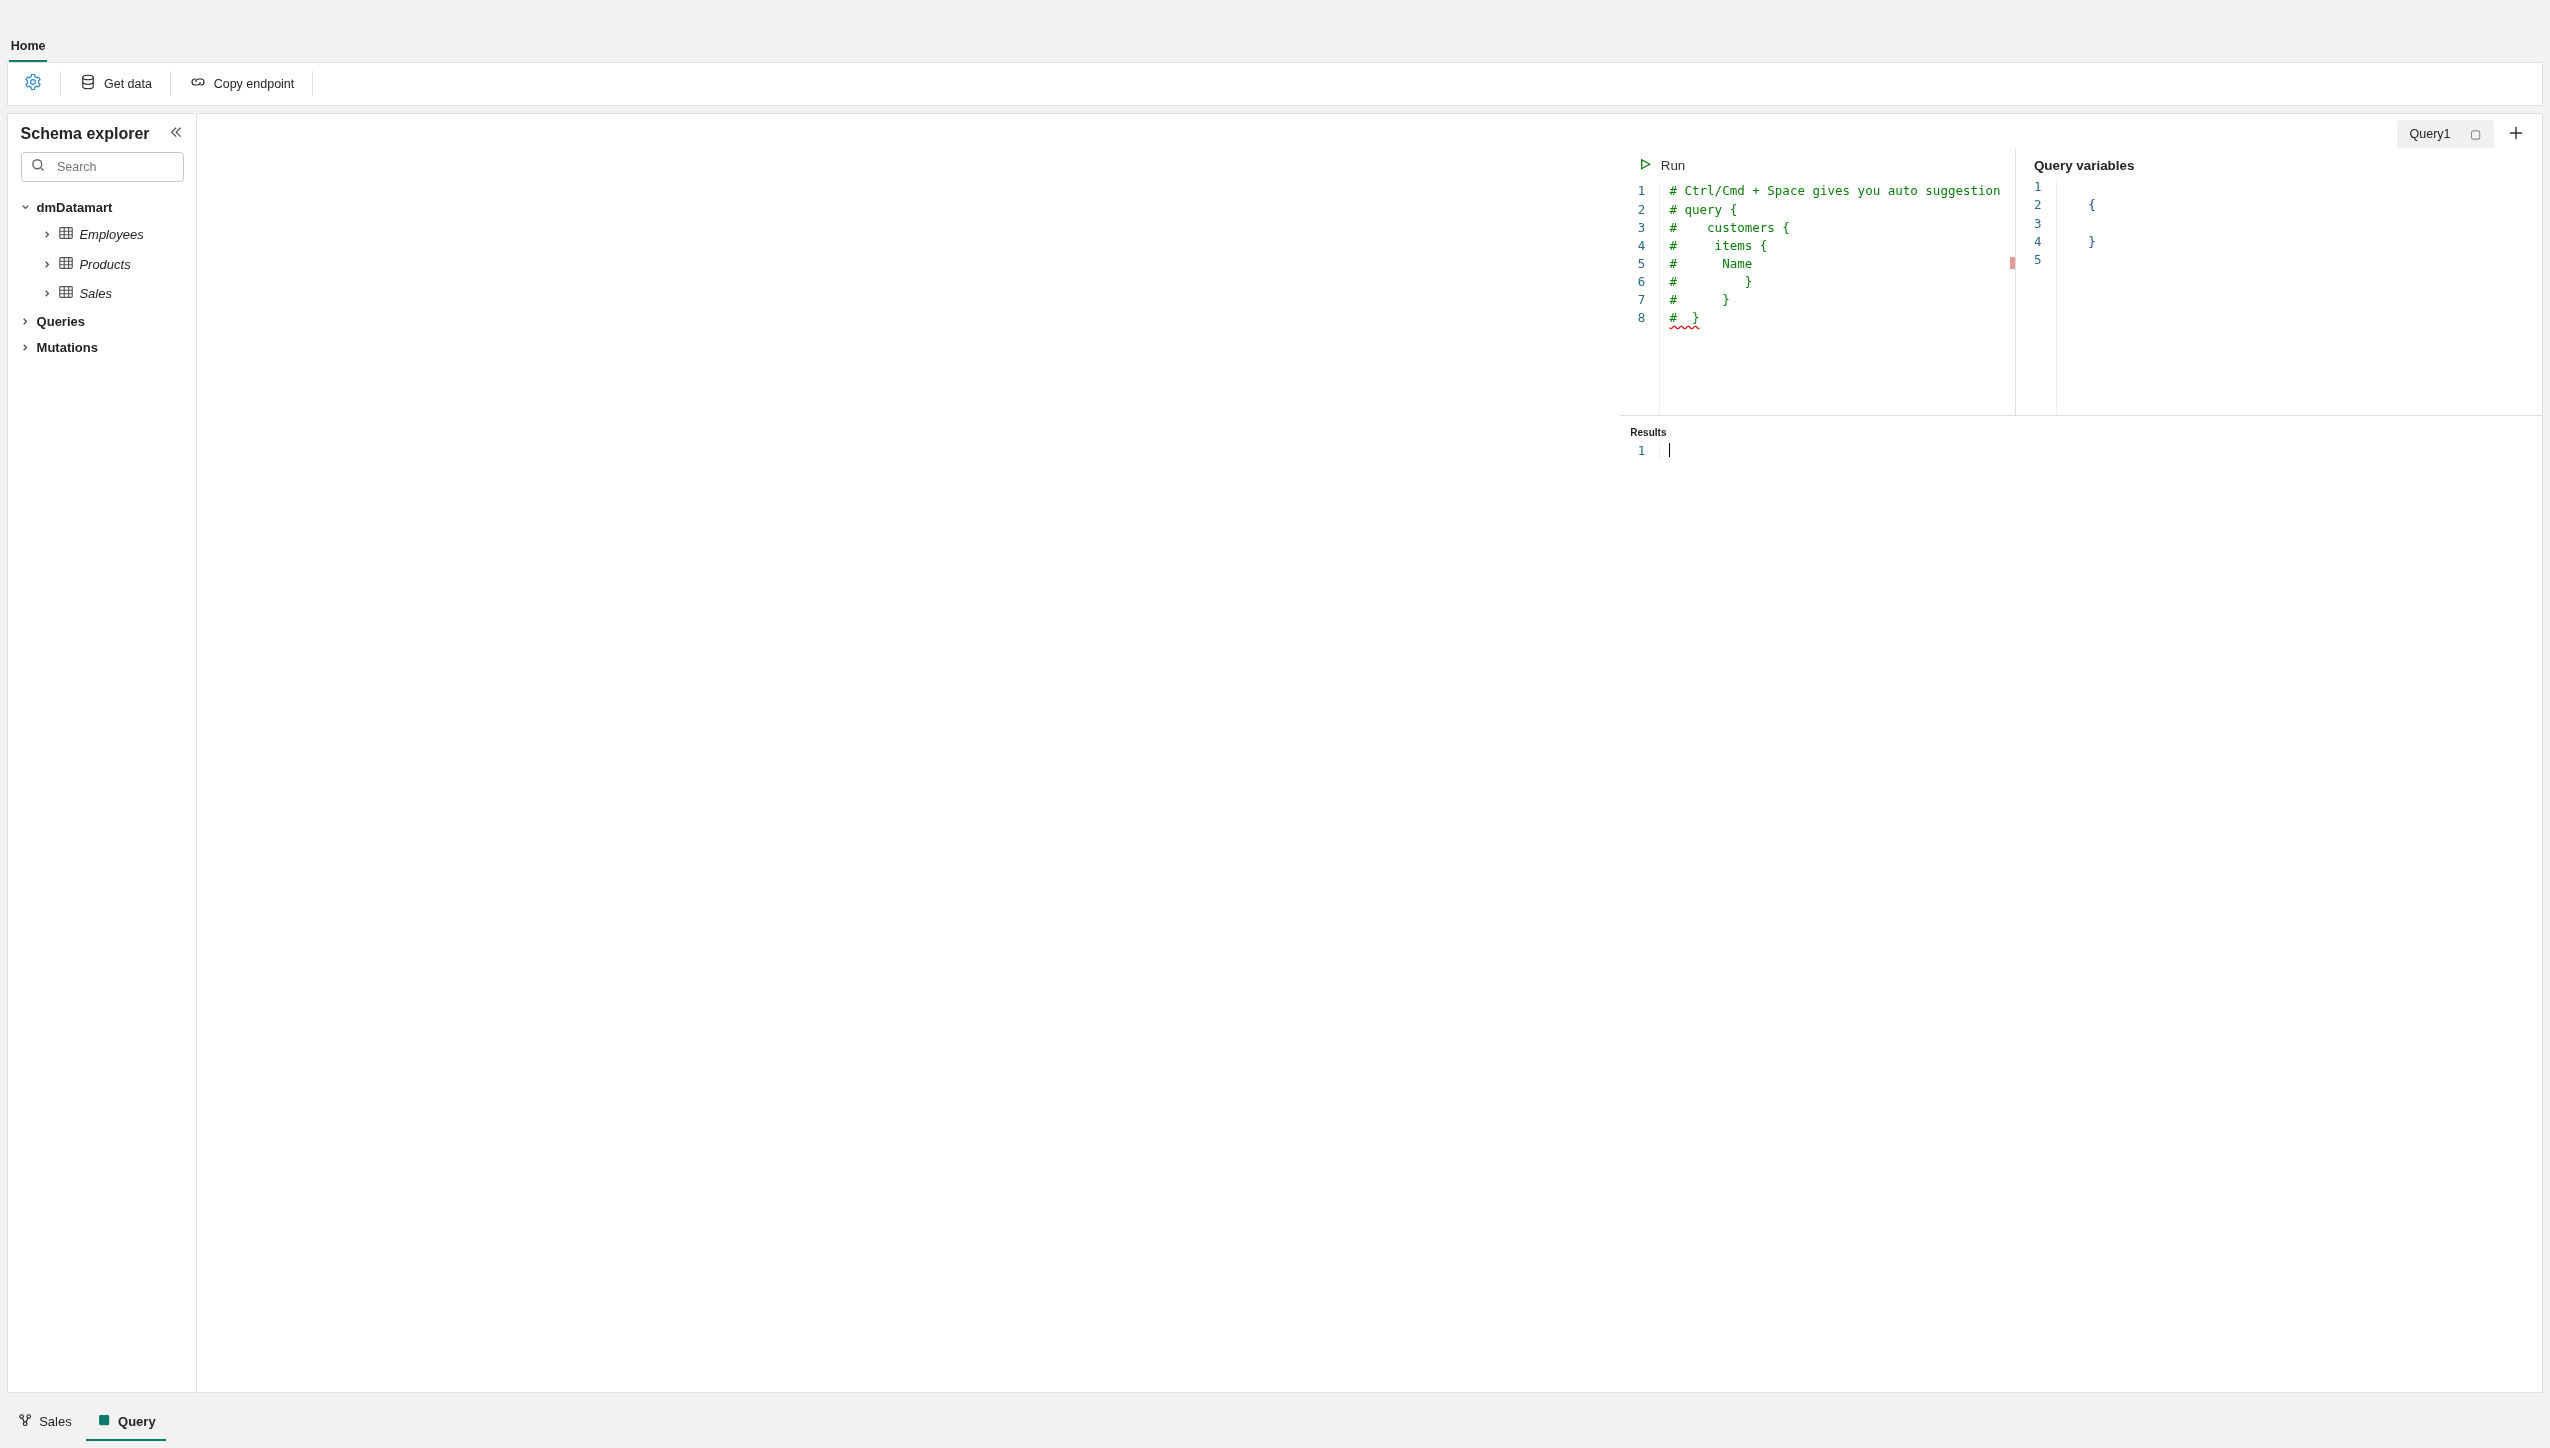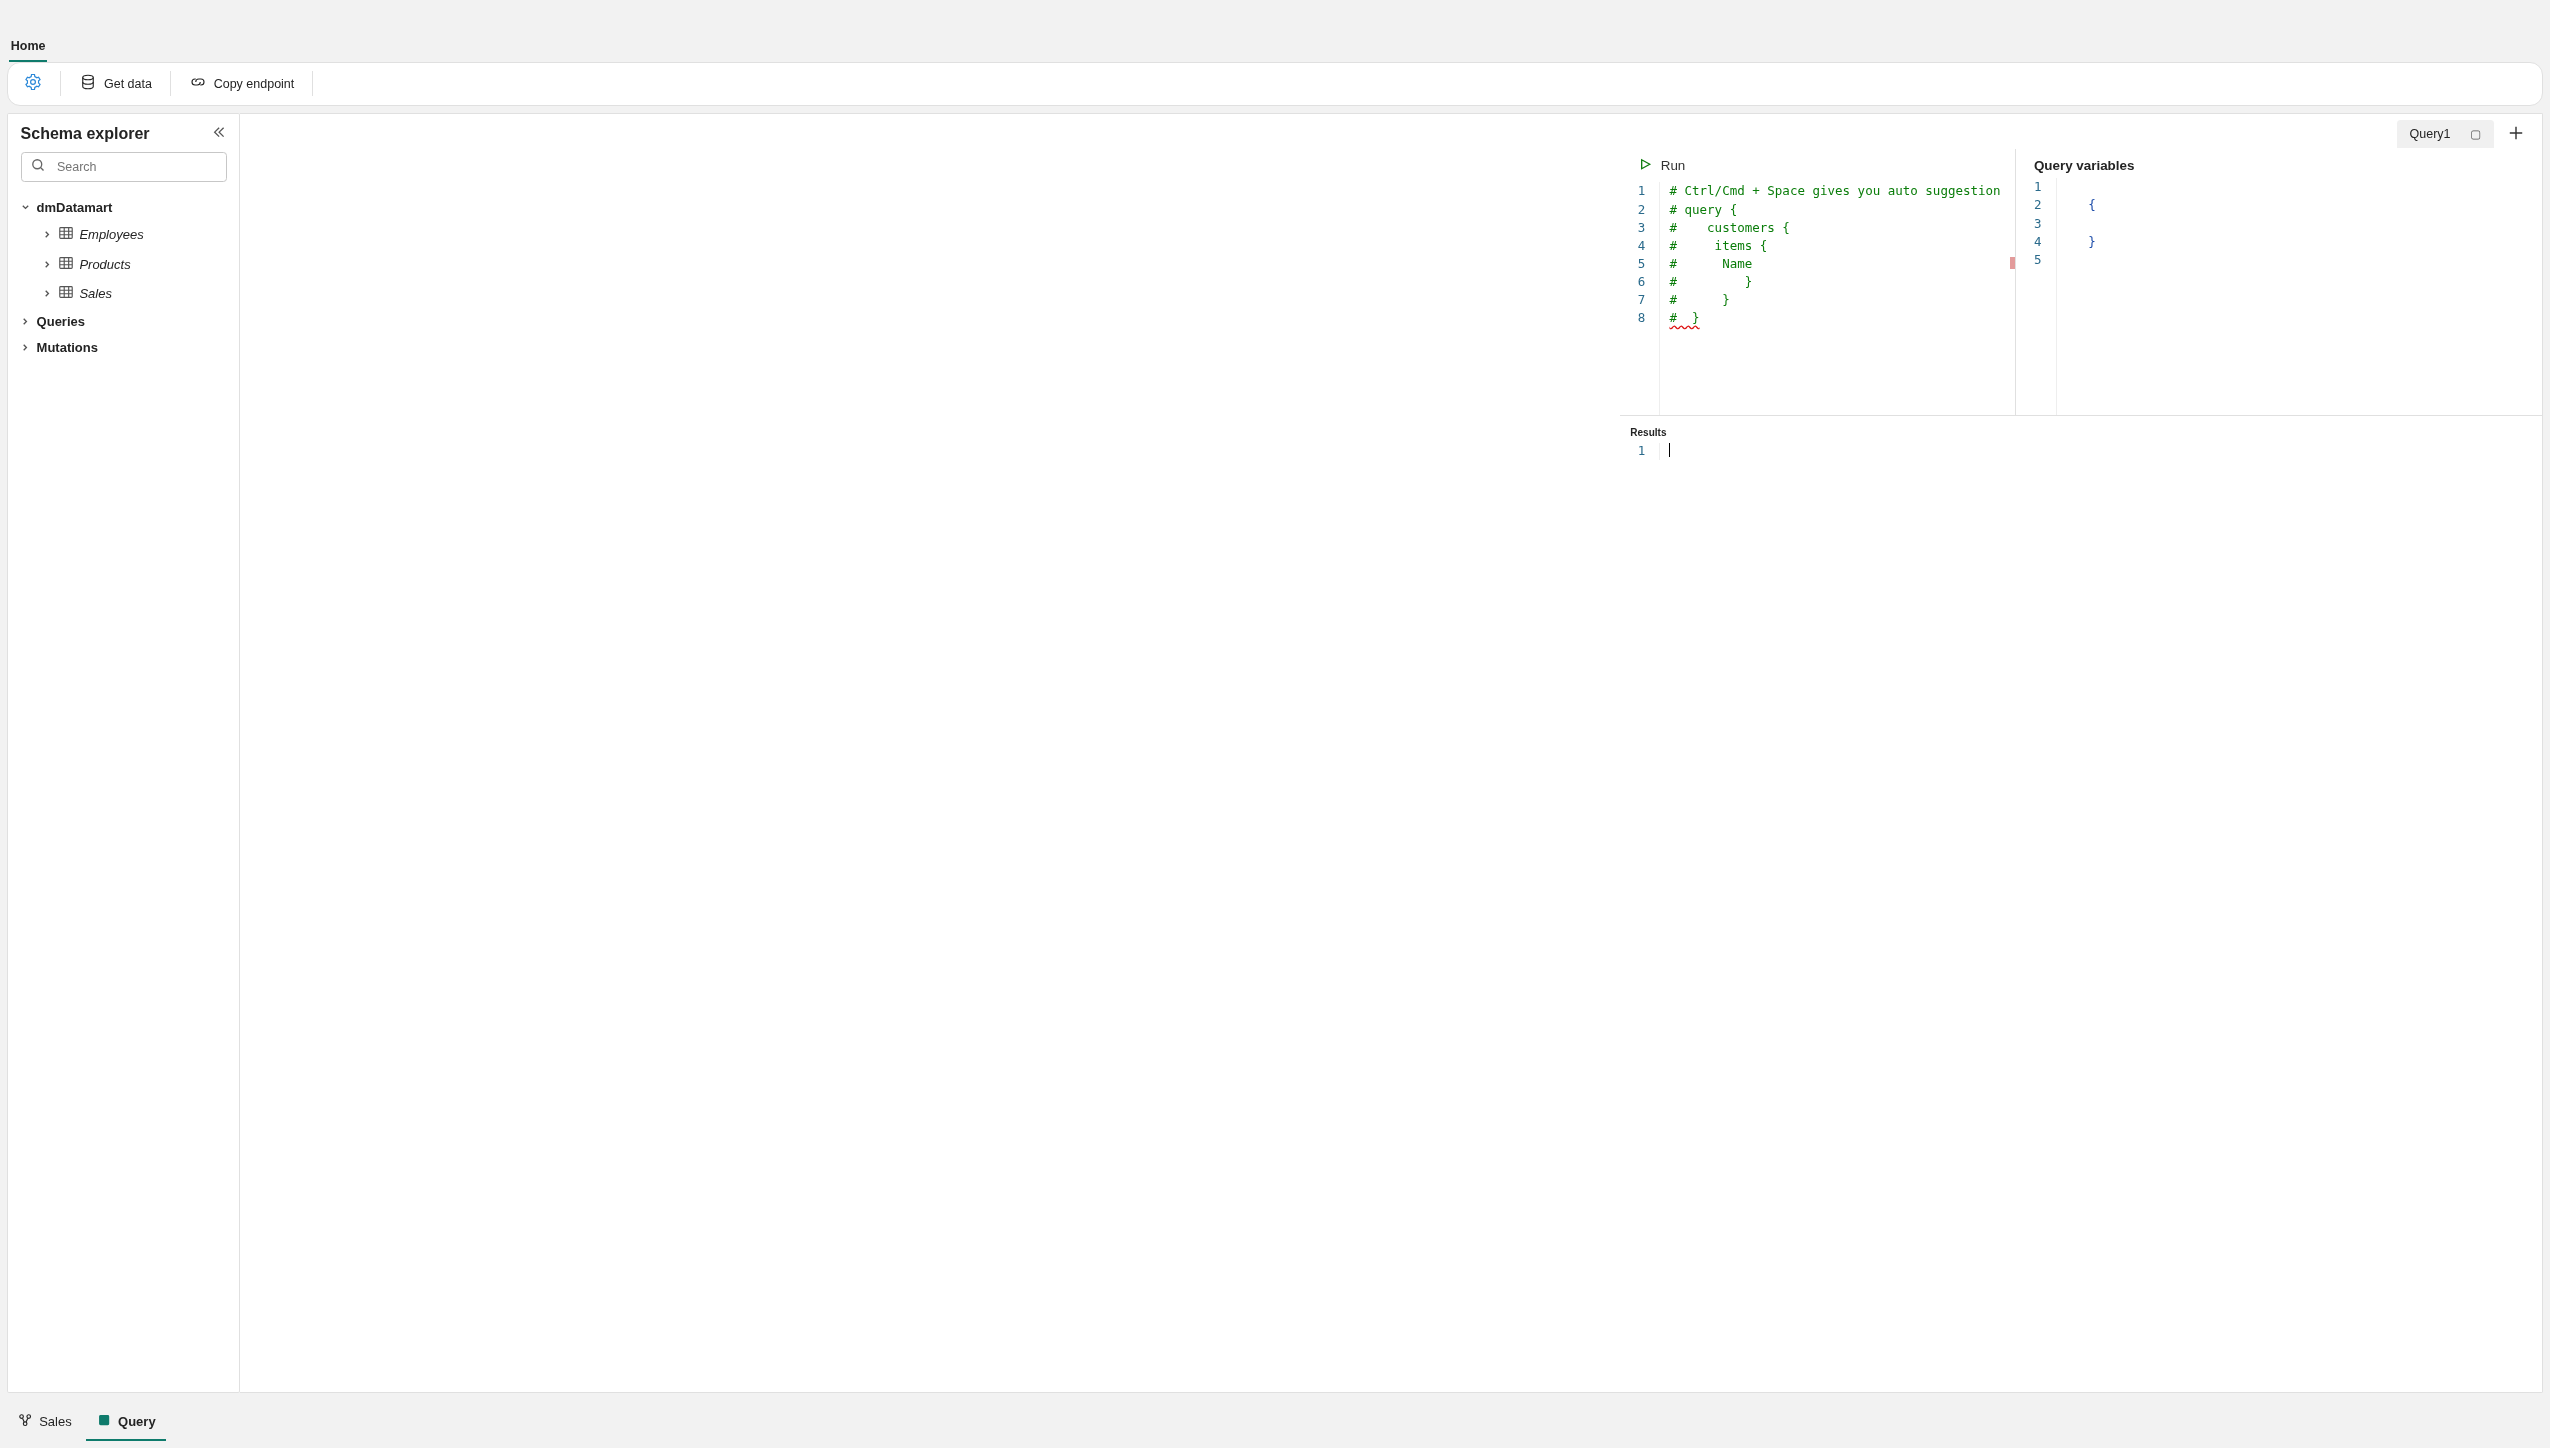--- a/index.html
+++ b/index.html
@@ -30,21 +30,21 @@
 
   
   .toolbar {
     background: #fff;
     border: 0.9px solid #e0e0e0;
     margin: 0 7.1px;
     padding: 5.3px 7.1px;
     display: flex;
     align-items: center;
     gap: 3.6px;
-    border-radius: 13px;
+    border-radius: 0;
   }
   .toolbar-sep {
     width: 0.9px; height: 25px; background: #e0e0e0; margin: 0 5.3px;
   }
   .toolbar-btn {
     display: flex; align-items: center; gap: 7.1px;
     padding: 5.3px 9px;
     cursor: pointer;
     border-radius: 2.7px;
   }
@@ -55,21 +55,21 @@
   .workspace {
     flex: 1;
     display: flex;
     margin: 7.1px;
     gap: 0;
     min-height: 0;
   }
 
   
   .sidebar {
-    width: 233px;
+    width: 190px;
     background: #fff;
     border: 0.9px solid #e0e0e0;
     border-radius: 1.8px;
     display: flex;
     flex-direction: column;
     padding: 10.7px 0;
   }
   .sidebar-header {
     display: flex; align-items: center; justify-content: space-between;
     padding: 0 12.5px 9px 12.5px;

